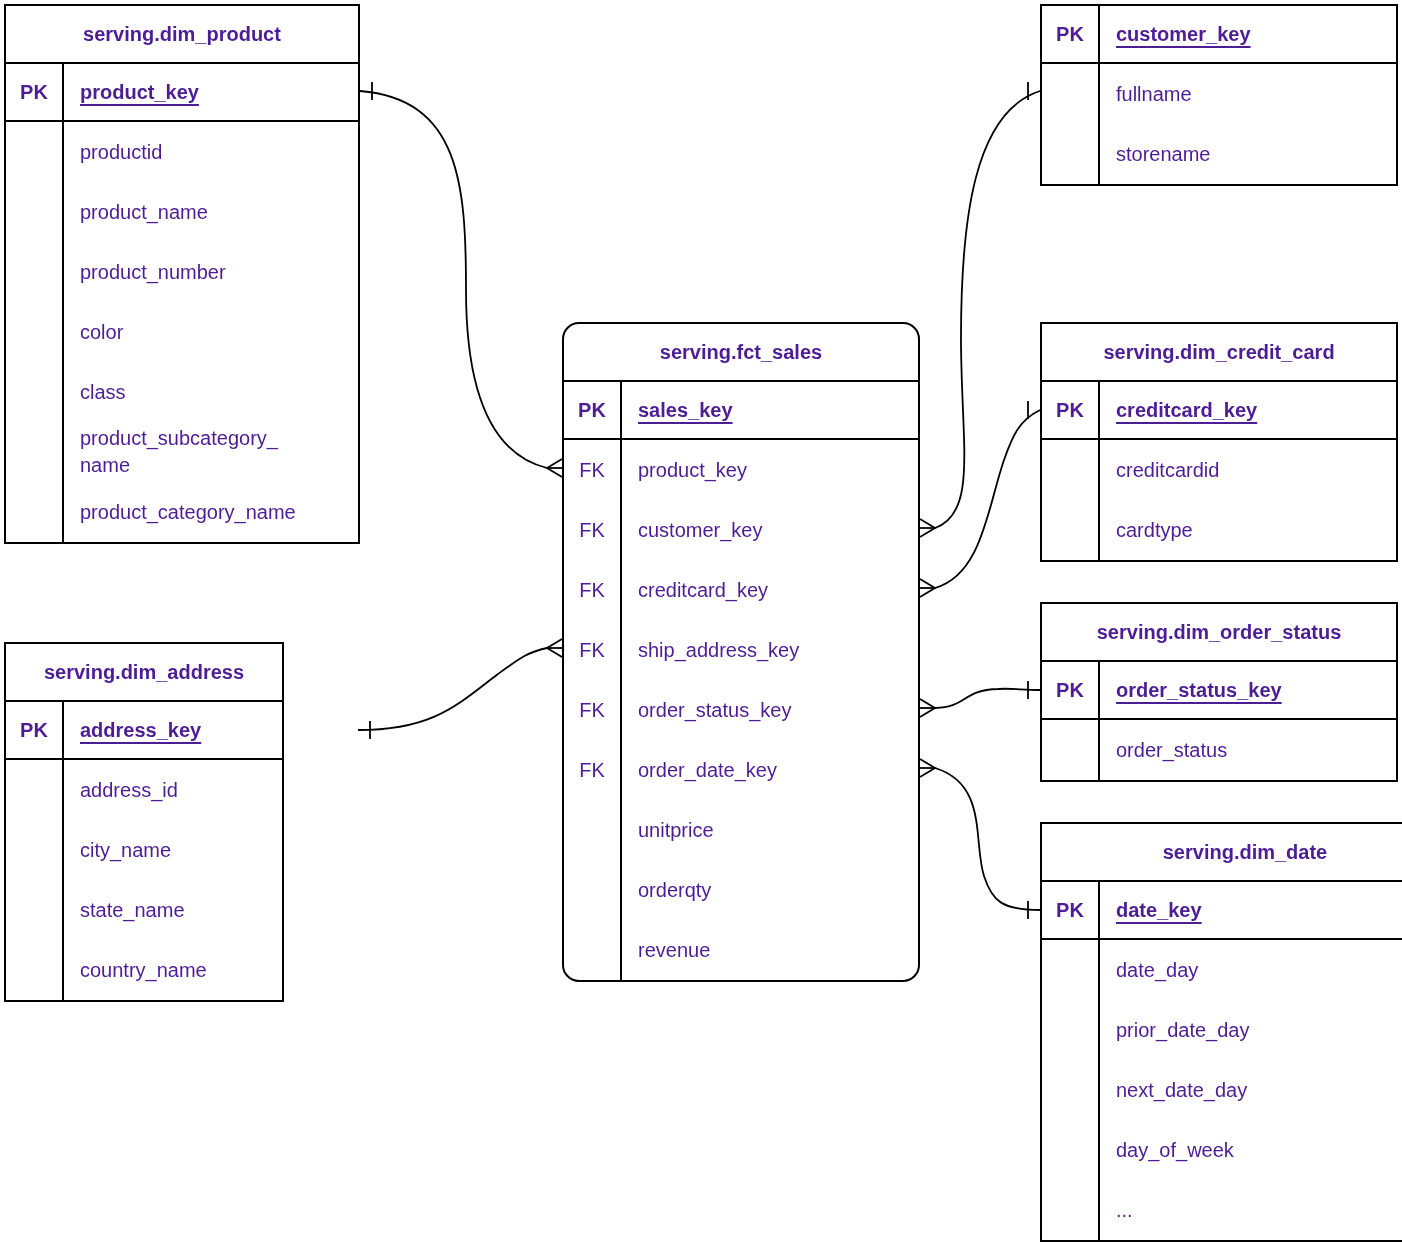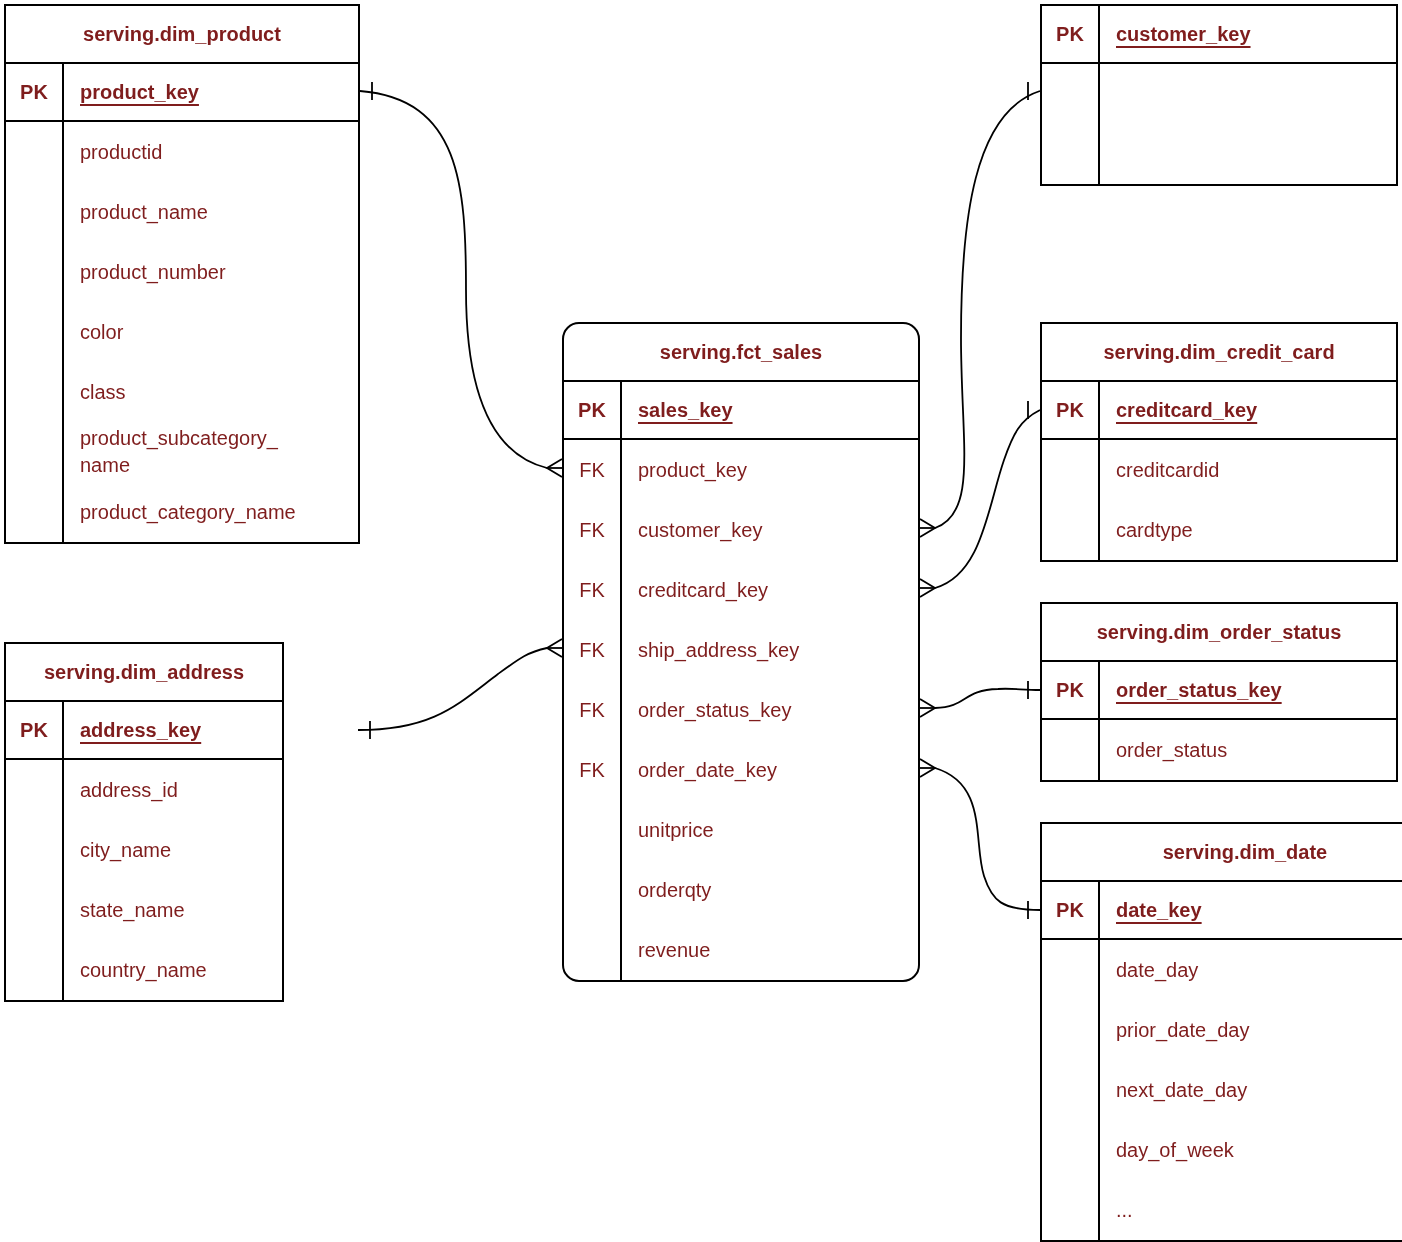--- a/index.html
+++ b/index.html
@@ -6,21 +6,21 @@
     margin: 0;
     padding: 0;
     background: #ffffff;
   }
   .canvas {
     position: relative;
     width: 1402px;
     height: 1242px;
     background: #ffffff;
     font-family: "Liberation Sans", sans-serif;
-    color: #7f1d1d;
+    color: #4c1d95;
     overflow: hidden;
     text-decoration: underline;
   }
   #rel-layer {
     position: absolute;
     left: 0;
     top: 0;
     width: 1402px;
     height: 1242px;
     z-index: 1;
@@ -175,20 +175,22 @@
         <div class="t-pkrow">
           <div class="t-badge">PK</div>
           <div class="t-key">customer_key</div>
         </div>
         <div class="t-body">
           <div class="t-badgecol">
             <div class="t-badge"></div>
             <div class="t-badge"></div>
           </div>
           <div class="t-fieldcol">
+            <div class="t-field">fullname</div>
+            <div class="t-field">storename</div>
           </div>
         </div>
       </div>
       <div class="entity" style="left: 562px; top: 322px; width: 358px; border-radius: 17px;">
         <div class="t-header">serving.fct_sales</div>
         <div class="t-pkrow">
           <div class="t-badge">PK</div>
           <div class="t-key">sales_key</div>
         </div>
         <div class="t-body">

